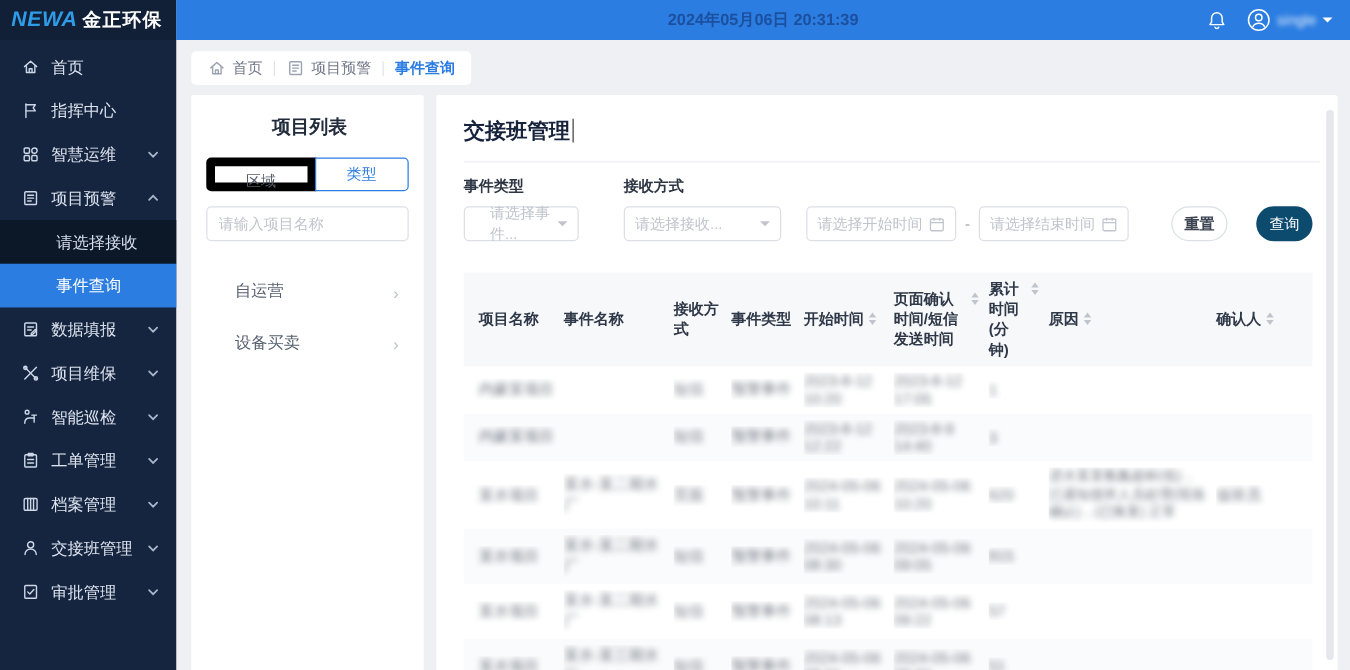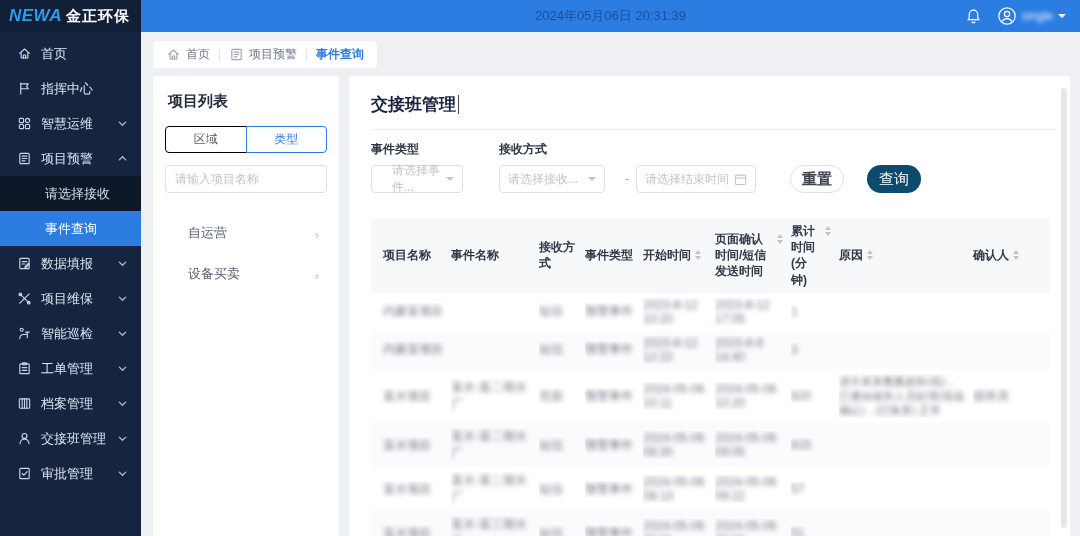--- a/index.html
+++ b/index.html
@@ -16,41 +16,41 @@
   .nav-item { height:35px; display:flex; align-items:center; padding:0 13px 0 17px; gap:9px; cursor:pointer; color:#dde4f0; }
   .nav-item .ic { width:15px; height:15px; display:flex; align-items:center; color:#cdd7e8; }
   .nav-item .lbl { flex:1; white-space:nowrap; }
   .chev { color:#aab6cc; display:flex; }
   .submenu-item { height:35px; display:flex; align-items:center; padding-left:45px; background:#0c1828; font-size:13px; color:#d6deee; cursor:pointer; }
   .submenu-item.active { background:#2b7de1; color:#fff; }
 
   
   .right-col { flex:1; min-width:0; display:flex; flex-direction:column; }
   .topbar { height:32px; background:#2b7de1; display:flex; align-items:center; position:relative; flex-shrink:0; }
-  .datetime { position:absolute; left:50%; transform:translateX(-50%); color:#1c4f9e; font-size:13px; font-weight:400; }
+  .datetime { position:absolute; left:50%; transform:translateX(-50%); color:#1c4f9e; font-size:13px; font-weight:700; }
   .topbar-right { margin-left:auto; display:flex; align-items:center; gap:15px; padding-right:14px; color:#fff; }
   .tb-ic { display:flex; align-items:center; cursor:pointer; }
   .user-wrap { display:flex; align-items:center; gap:5px; cursor:pointer; }
   .username { font-size:12px; color:#e8f0fc; filter:blur(2px); }
   .caret-down { width:0; height:0; border-top:4px solid #fff; border-left:4px solid transparent; border-right:4px solid transparent; }
 
   .content { flex:1; padding:9px 10px 0 12px; overflow:hidden; }
   .breadcrumb { display:inline-flex; align-items:center; background:#fff; border-radius:4px; height:27px; padding:0 13px; gap:9px; font-size:12px; color:#6f7787; margin-bottom:8px; }
   .crumb { display:flex; align-items:center; gap:5px; cursor:pointer; }
   .crumb .ic { display:flex; color:#9aa3b2; }
   .crumb.active { color:#2b7de1; font-weight:600; }
   .crumb-div { width:1px; height:12px; background:#dfe3ea; }
 
   .panels { display:flex; gap:10px; height:468px; }
 
   
   .project-panel { width:186px; flex-shrink:0; background:#fff; border-radius:2px; padding:14px 12px; }
-  .pp-title { font-size:15px; color:#222c3c; font-weight:700; margin:2px 0 15px 3px; }
+  .pp-title { font-size:15px; color:#222c3c; font-weight:700; margin:2px 0 15px 3px;text-align:center; }
   .tabs { display:flex; }
-  .tab { flex:1; height:27px; line-height:25px; text-align:center; font-size:12px; border:1px solid #000000; color:#545c6a; background:#fff; cursor:pointer; }
+  .tab { flex:1; height:27px; line-height:25px; text-align:center; font-size:12px; border:7px solid #000000; color:#545c6a; background:#fff; cursor:pointer; }
   .tab:first-child { border-radius:4px 0 0 4px; }
   .tab:last-child { border-radius:0 4px 4px 0; }
   .tab.active { color:#2b7de1; border:1px solid #2b7de1; position:relative; z-index:1; margin-left:-1px; }
   .pp-search { width:100%; height:28px; border:1px solid #dcdfe6; border-radius:4px; font-size:12px; padding:0 9px; color:#333; margin-top:12px; outline:none; }
   .pp-search::placeholder { color:#c0c4cc; }
   .tree { margin-top:8px; }
   .tree-item { height:41px; display:flex; align-items:flex-end; padding:0 8px 0 23px; font-size:13px; color:#566070; cursor:pointer; }
   .tree-item .arrow { margin-left:auto; color:#b9bfc9; font-size:13px; }
 
   
@@ -58,27 +58,27 @@
   .mp-title-row { display:flex; align-items:center; margin:5px 0 13px; }
   .mp-title { font-size:17px; color:#17233d; font-weight:700; }
   .cursor-bar { width:1px; height:19px; background:#444; margin-left:2px; }
   .mp-divider { height:1px; background:#ebeef2; margin-right:-6px; }
 
   .filters { display:flex; align-items:flex-end; margin-top:11px; }
   .fgroup { display:flex; flex-direction:column; gap:7px; }
   .fgroup + .fgroup { margin-left:36px; }
   .flabel { font-size:12px; color:#2e3644; font-weight:700; }
   .fselect { height:28px; border:1px solid #dcdfe6; border-radius:4px; display:flex; align-items:center; justify-content:space-between; padding:0 8px; font-size:12px; color:#c0c4cc; background:#fff; cursor:pointer; }
-  .w90 { width:92px;padding-left:20px; } .w105 { width:106px; }
+  .w90 { width:92px;padding-left:20px; } .w105 { width:126px; }
   .sel-arrow { width:0; height:0; border-top:4px solid #c0c4cc; border-left:4px solid transparent; border-right:4px solid transparent; margin-left:6px; }
   .date-range { display:flex; align-items:center; gap:7px; margin-left:20px; }
   .fdate { width:120px; height:28px; border:1px solid #dcdfe6; border-radius:4px; display:flex; align-items:center; justify-content:space-between; padding:0 8px; font-size:12px; color:#c0c4cc; background:#fff; cursor:pointer; }
   .fdate .ic { color:#c0c4cc; display:flex; }
   .range-sep { color:#9aa1ac; font-size:12px; }
-  .btn { height:28px; font-size:15px; border-radius:14px; cursor:pointer; }
+  .btn { height:28px; font-size:12px; border-radius:14px; cursor:pointer; }
   .btn-reset { margin-left:34px; width:54px; border:1px solid #dcdfe6; background:#fff; color:#3c4350; font-weight:600; }
   .btn-search { margin-left:23px; width:54px; background:#0c4a6e; color:#fff; border:none; }
 
   
   .table { margin-top:25px; font-size:12px; }
   .grid-cols { display:grid; grid-template-columns:80px 88px 46px 58px 72px 76px 48px 134px 1fr; }
   .thead { background:#f7f8fa; color:#2f3848; font-weight:700; min-height:37px; align-items:center; padding:5px 0; }
   .th { display:flex; align-items:flex-start; padding-right:8px; line-height:1.35; }
   .th:first-child, .td:first-child { padding-left:12px; }
   .sorter { display:inline-flex; flex-direction:column; margin:3px 0 0 4px; flex-shrink:0; }
@@ -353,20 +353,29 @@
               </div>
             </div>
             <div class="fgroup">
               <span class="flabel">接收方式</span>
               <div class="fselect w105">
                 <span>请选择接收...</span>
                 <span class="sel-arrow"></span>
               </div>
             </div>
             <div class="date-range">
+              <div class="fdate">
+                <span>请选择开始时间</span>
+                <span class="ic">
+                  <svg width="13" height="13" viewBox="0 0 14 14" fill="none" stroke="currentColor" stroke-width="1.1">
+                      <rect x="1.5" y="2.5" width="11" height="10" rx="1"></rect>
+                      <path d="M4.5 1.2 v2.6 M9.5 1.2 v2.6 M1.5 5.5 h11"></path>
+                    </svg>
+                </span>
+              </div>
               <span class="range-sep">-</span>
               <div class="fdate">
                 <span>请选择结束时间</span>
                 <span class="ic">
                   <svg width="13" height="13" viewBox="0 0 14 14" fill="none" stroke="currentColor" stroke-width="1.1">
                       <rect x="1.5" y="2.5" width="11" height="10" rx="1"></rect>
                       <path d="M4.5 1.2 v2.6 M9.5 1.2 v2.6 M1.5 5.5 h11"></path>
                     </svg>
                 </span>
               </div>

